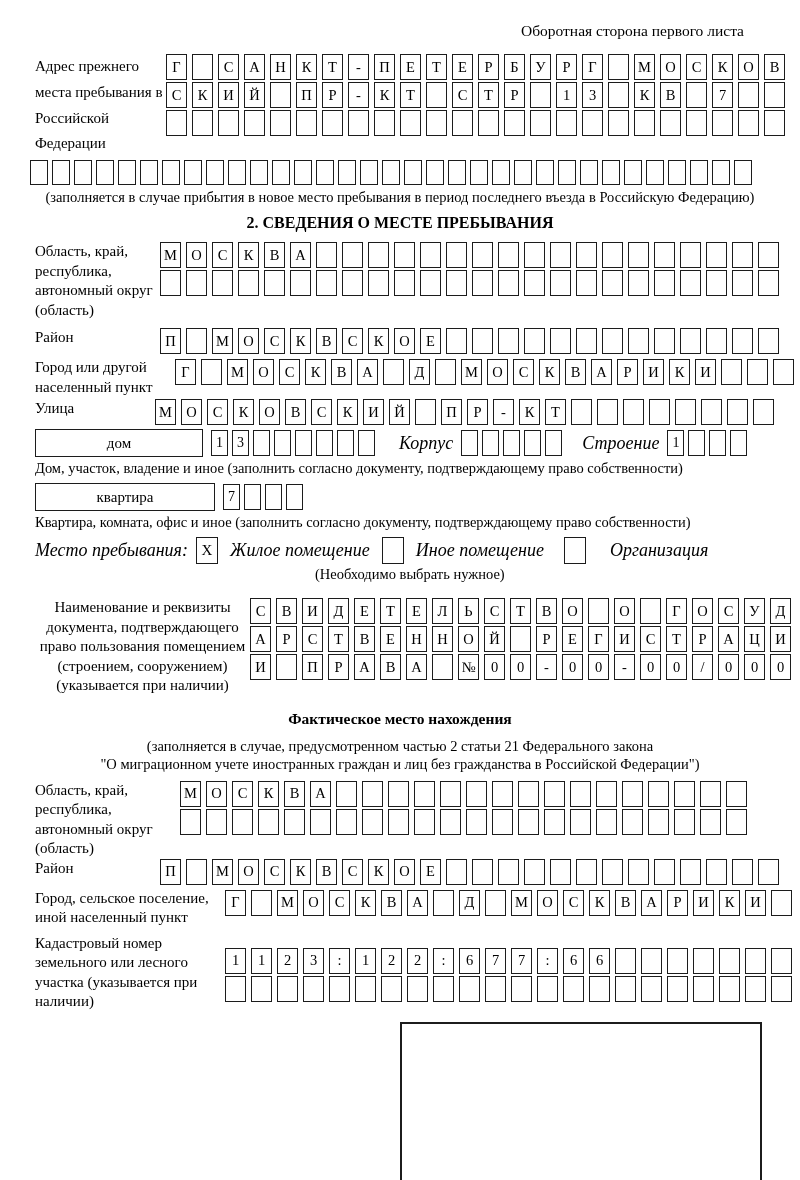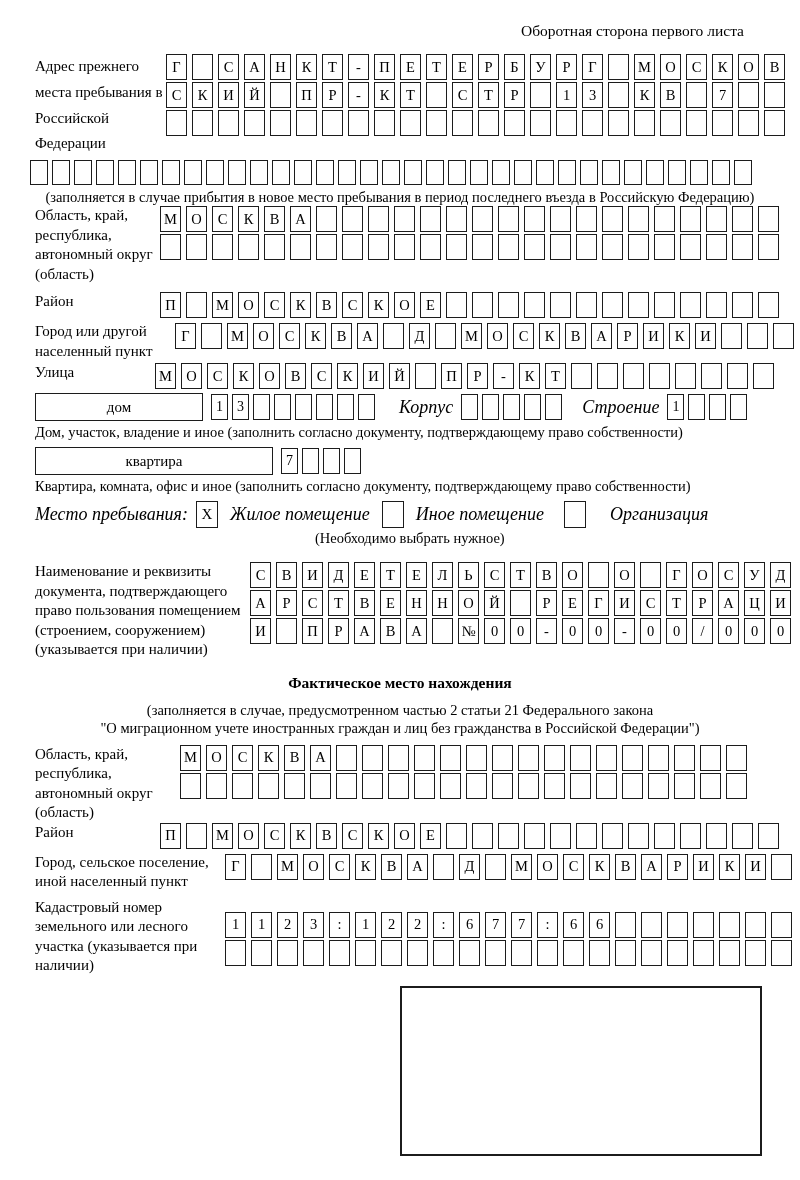--- a/index.html
+++ b/index.html
@@ -168,20 +168,21 @@
           <div class="cell"></div>
           <div class="cell"></div>
           <div class="cell"></div>
           <div class="cell"></div>
           <div class="cell"></div>
         </div>
     </div>
   </div>
   <div class="note">(заполняется в случае прибытия в новое место пребывания в период последнего въезда в Российскую Федерацию)</div>
 
+  <div class="h2title">2. СВЕДЕНИЯ О МЕСТЕ ПРЕБЫВАНИЯ</div>
 
   <div class="sec">
 
     <div class="frow">
       <div class="lbl" style="width:125px;">Область, край, республика, автономный округ (область)</div>
       <div class="cellcol">
         <div class="cells">
             <div class="cell">М</div>
             <div class="cell">О</div>
             <div class="cell">С</div>
@@ -357,21 +358,21 @@
           <div class="cell"></div>
           <div class="cell"></div>
           <div class="cell"></div>
         </div>
     </div>
   </div>
   <div class="note-left">Дом, участок, владение и иное (заполнить согласно документу, подтверждающему право собственности)</div>
 
   <div class="sec">
     <div class="frow" style="align-items:center;">
-      <div class="boxlabel" style="width:238px;">квартира</div>
+      <div class="boxlabel" style="width:180px;">квартира</div>
       <div class="gap8"></div>
       <div class="cells sm">
           <div class="cell">7</div>
           <div class="cell"></div>
           <div class="cell"></div>
           <div class="cell"></div>
         </div>
     </div>
   </div>
   <div class="note-left">Квартира, комната, офис и иное (заполнить согласно документу, подтверждающему право собственности)</div>
@@ -390,21 +391,21 @@
       <div class="gap20"></div>
       <div class="chk"></div>
       <div class="gap24"></div>
       <div class="inline-lbl">Организация</div>
     </div>
     <div style="font-size:14.5px;margin:2px 0 15px 280px;">(Необходимо выбрать нужное)</div>
   </div>
 
   <div class="sec">
     <div class="frow">
-      <div class="lbl" style="width:215px;">Наименование и реквизиты документа, подтверждающего право пользования помещением (строением, сооружением) (указывается при наличии)</div>
+      <div class="lbl" style="width:215px;text-align:center;">Наименование и реквизиты документа, подтверждающего право пользования помещением (строением, сооружением) (указывается при наличии)</div>
       <div class="cellcol">
         <div class="cells">
             <div class="cell">С</div>
             <div class="cell">В</div>
             <div class="cell">И</div>
             <div class="cell">Д</div>
             <div class="cell">Е</div>
             <div class="cell">Т</div>
             <div class="cell">Е</div>
             <div class="cell">Л</div>

